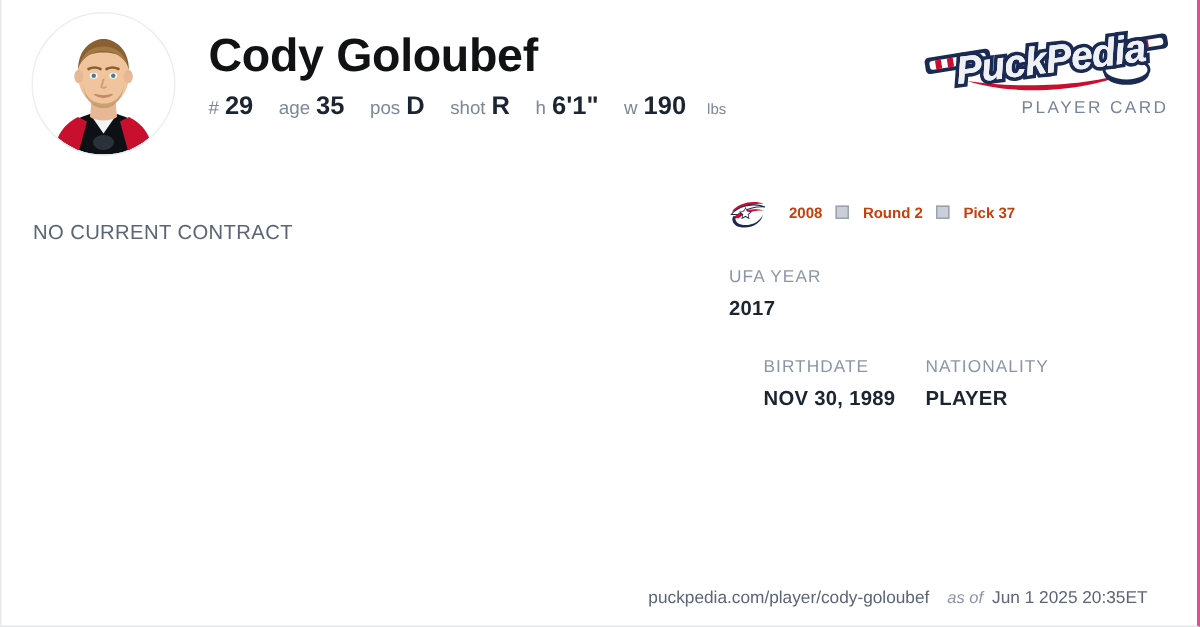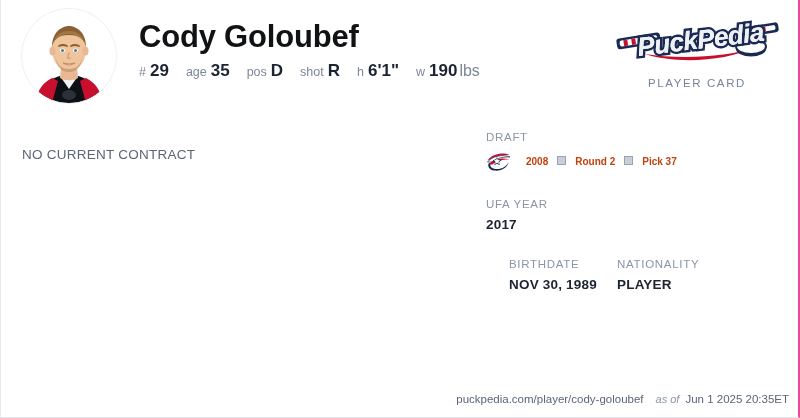--- a/index.html
+++ b/index.html
@@ -73,40 +73,40 @@
     color: #7c8798;
     font-weight: normal;
     margin-right: 4px;
   }
   .stat-value {
     font-size: 17px;
     font-weight: bold;
     color: #1b2431;
   }
   .stat-unit {
-    font-size: 16px;
+    font-size: 10px;
     color: #7c8798;
-    margin-left: 2px;
+    margin-left: 14px;
   }
 
   
   .brand {
     position: absolute;
     right: 18px;
     top: 14px;
     width: 168px;
     text-align: center;
   }
   .brand-logo { display: block; }
   .brand-sub {
-    margin-top: 11px;
+    margin-top: 0;
     font-size: 11.5px;
     letter-spacing: 1.6px;
     color: #77839a;
-    text-align: center;
+    text-align: right;
     padding-right: 4px;
   }
 
   
   .contract-note {
     position: absolute;
     left: 21px;
     top: 147px;
     font-size: 13.5px;
     letter-spacing: 0.25px;
@@ -163,21 +163,21 @@
   }
   .two-col {
     display: flex;
     margin-left: 23px;
   }
   .two-col .col-a { width: 108px; }
 
   
   .footer {
     position: absolute;
-    right: 9px;
+    right: 33px;
     bottom: 12px;
     display: flex;
     align-items: baseline;
     white-space: nowrap;
   }
   .footer-url {
     font-size: 11.5px;
     color: #5b6577;
   }
   .footer-asof {
@@ -312,21 +312,20 @@
       <div class="brand-sub">PLAYER CARD</div>
     </div>
 
   </div>
 
   <div class="contract-note">NO CURRENT CONTRACT</div>
 
   <div class="info-col">
 
     <div class="info-group">
-      <div class="info-label">DRAFT</div>
       <div class="draft-row">
         <svg class="team-logo" viewBox="0 0 52 44">
 
           <path d="M4 20 C12 8 34 4 47 10 C38 9 22 12 14 20 Z" fill="#c8102e"></path>
           <path d="M3 24 C12 12 34 8 48 14 C38 13 21 16 12 24 Z" fill="#ffffff" stroke="#1b2a52" stroke-width="1.4"></path>
           <path d="M5 29 C14 18 34 14 47 19 C37 18 22 21 13 29 Z" fill="#c8102e"></path>
 
           <path d="M6 26 C2 31 6 40 16 41 C32 43 44 34 45 24 C42 33 31 39 19 38 C11 37 7 32 9 27 Z" fill="#1b2a52"></path>
 
           <path d="M22 14 l2.6 5.6 6.1 .7 -4.6 4.1 1.3 6 -5.4 -3.1 -5.4 3.1 1.3 -6 -4.6 -4.1 6.1 -.7 Z" fill="#1b2a52"></path>

